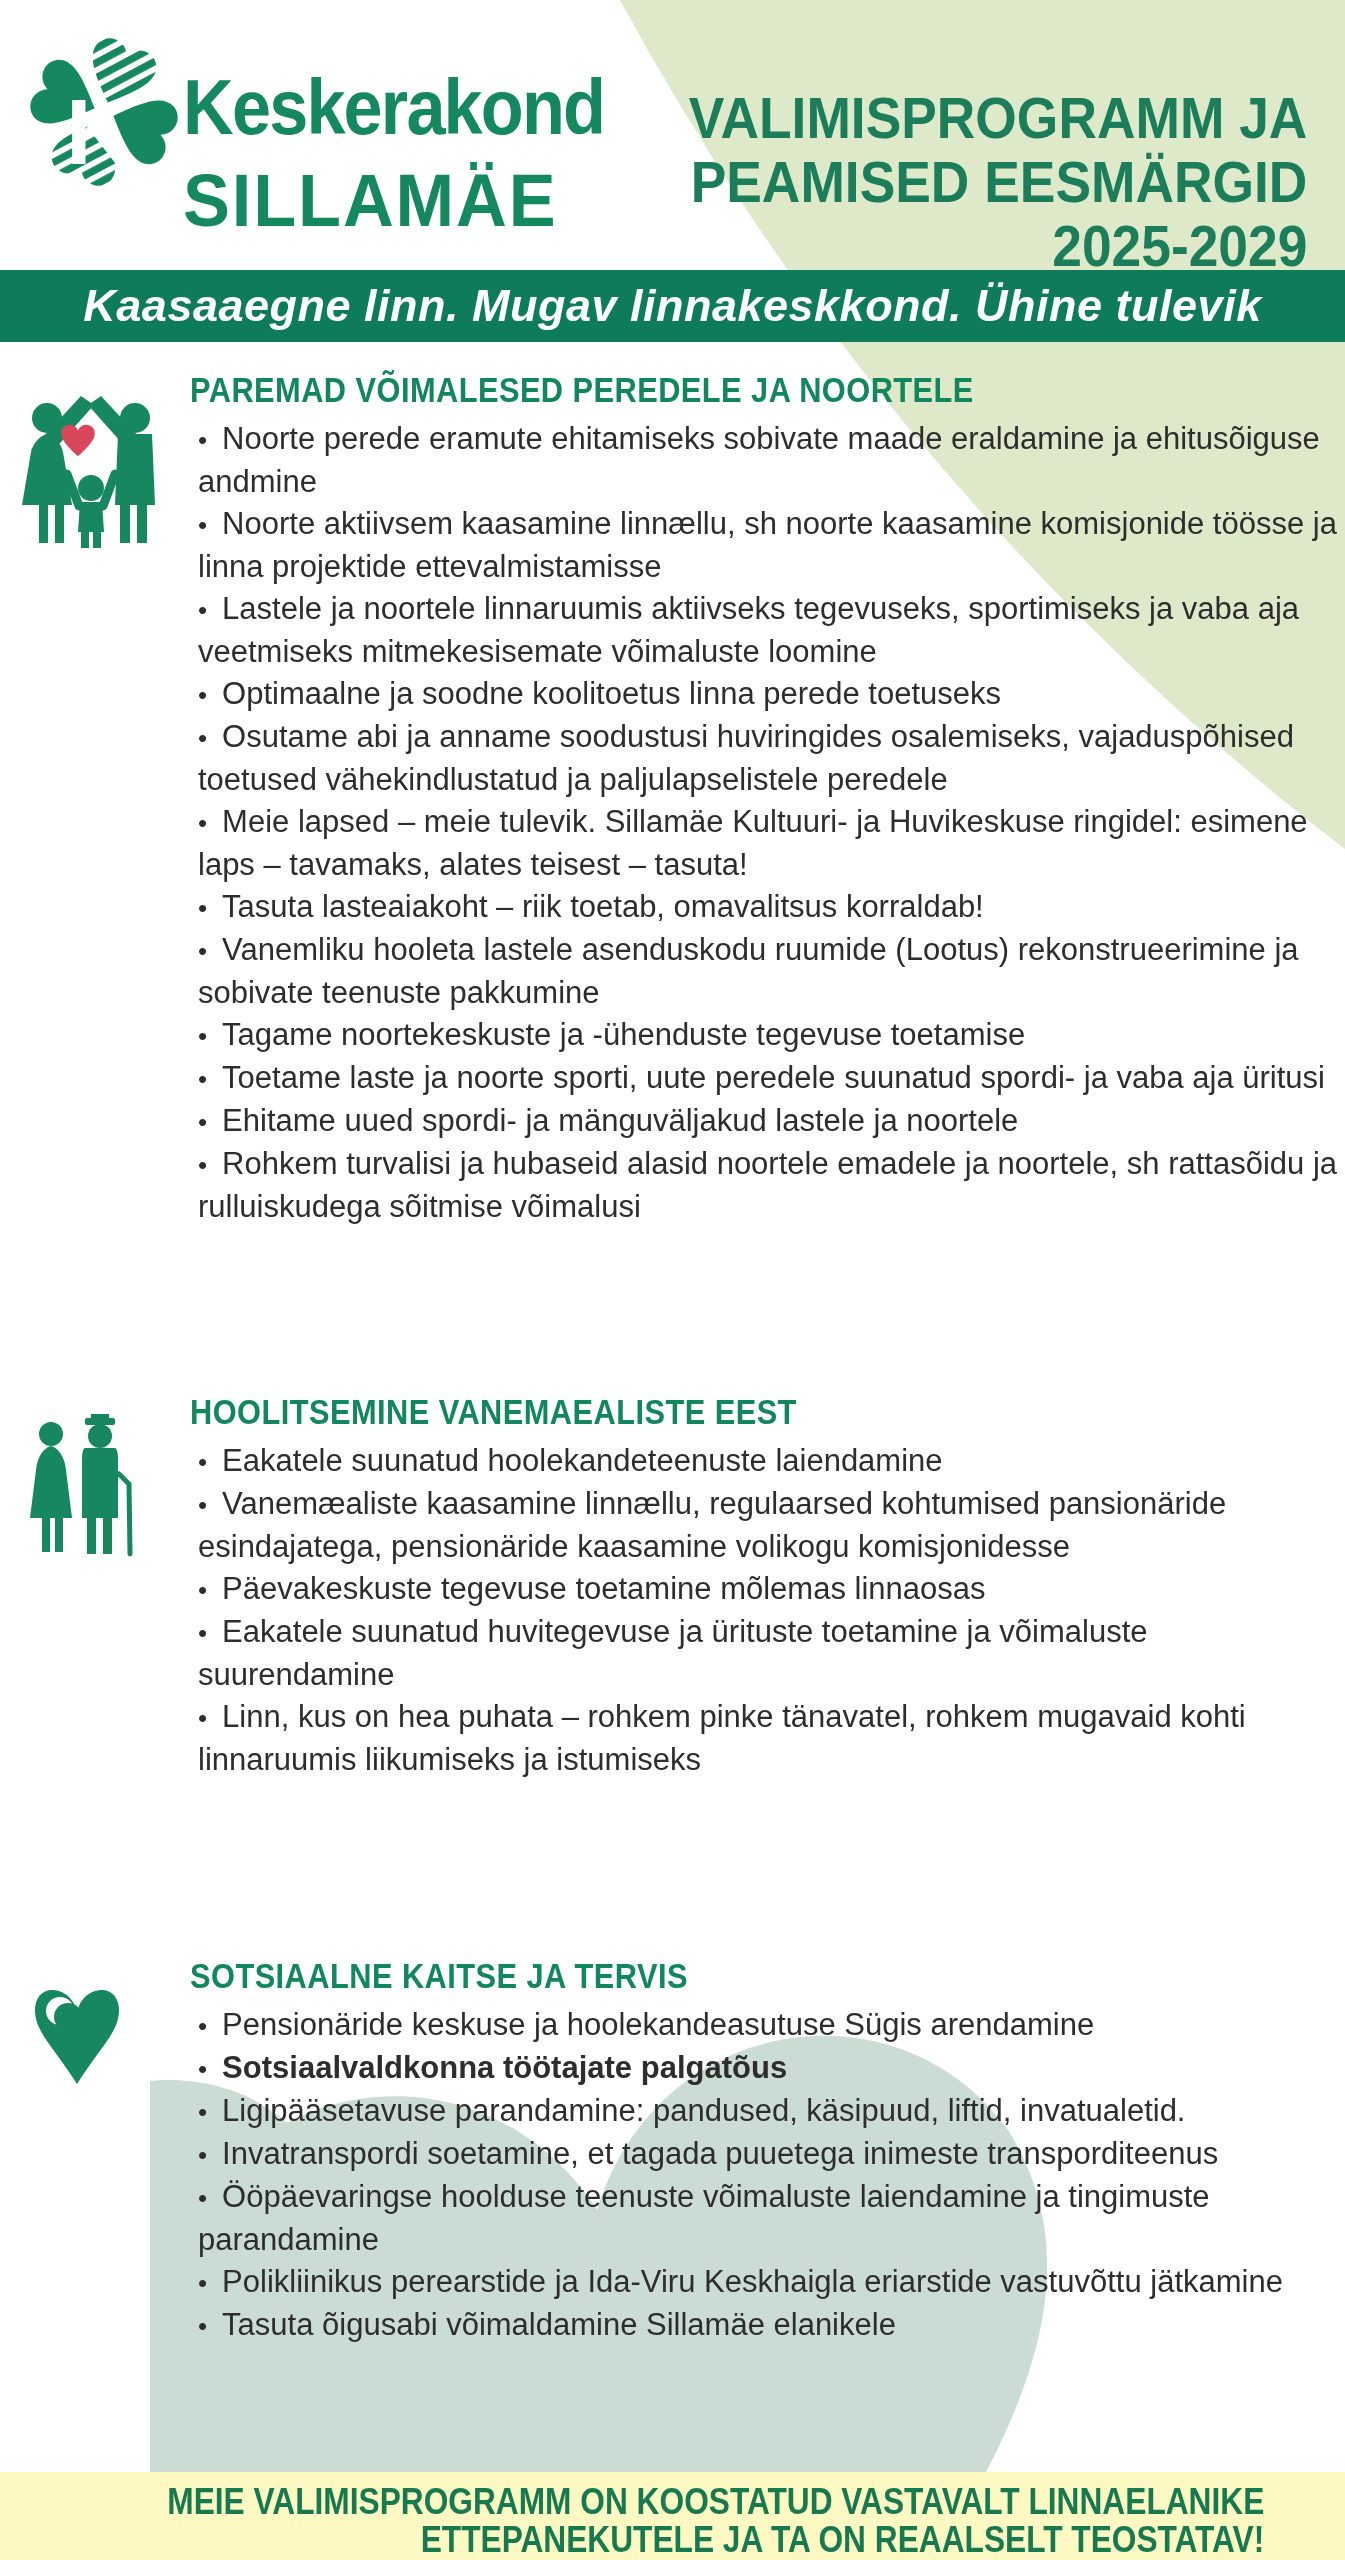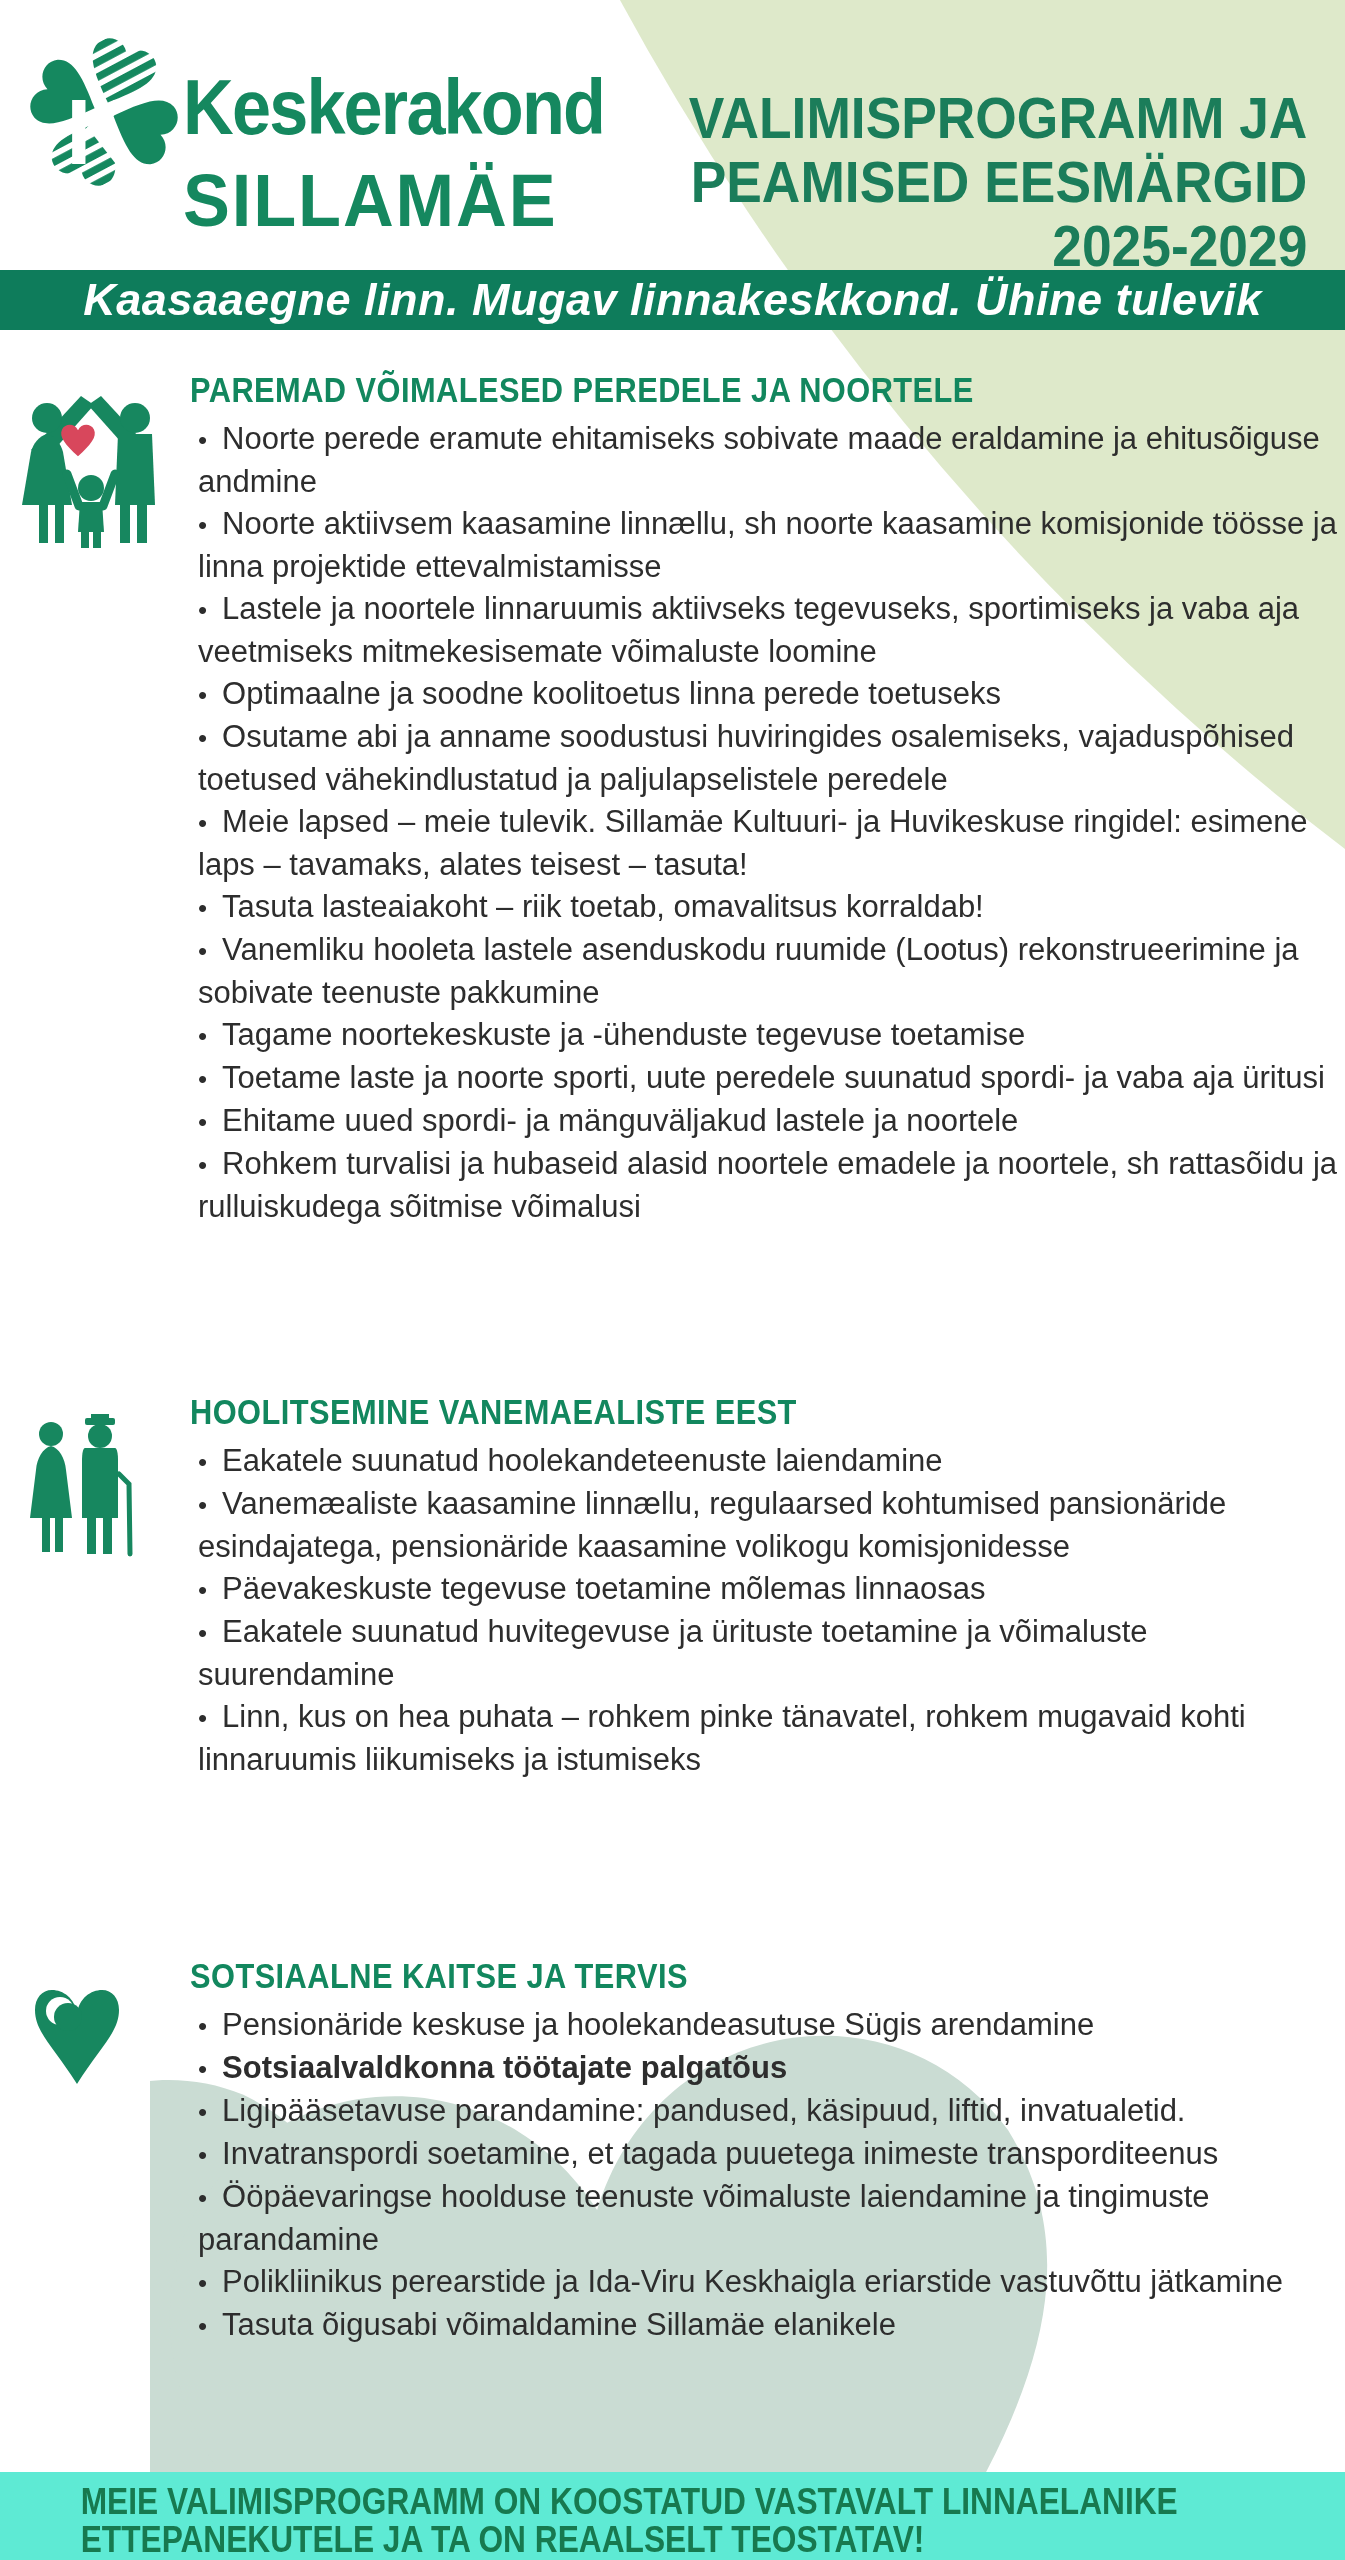--- a/index.html
+++ b/index.html
@@ -24,21 +24,21 @@
     position:absolute;left:183px;top:158px;z-index:2;color:#15885f;
     font-size:74px;font-weight:bold;letter-spacing:2px;
     transform:scaleX(.95);transform-origin:left top;white-space:nowrap;
   }
   .program-title{
     position:absolute;right:38px;top:86px;z-index:2;color:#1b7d5a;
     font-size:58px;font-weight:bold;line-height:64px;text-align:right;
     transform:scaleX(.92);transform-origin:right top;white-space:nowrap;
   }
   .banner{
-    position:absolute;left:0;top:270px;width:1345px;height:60px;background:#0e7c5b;
+    position:absolute;left:0;top:270px;width:1345px;height:72px;background:#0e7c5b;
     display:flex;align-items:center;justify-content:center;z-index:3;
   }
   .banner-text{
     color:#ffffff;font-style:italic;font-weight:bold;font-size:45px;
     letter-spacing:.5px;white-space:nowrap;
   }
   
   .section{position:absolute;left:0;width:1345px;z-index:2;}
   .sec-icon{position:absolute;}
   .sec-heading{
@@ -47,22 +47,22 @@
   }
   .bullets{
     position:absolute;left:190px;top:48px;width:1142px;
     font-size:31px;line-height:42px;color:#2d2d2d;margin-left:8px;
   }
   .bullet{margin:0;}
   .bullet .dot{margin-right:15px;font-size:26px;}
   .bullet.bold .btxt{font-weight:bold;}
   
   .footer{
-    position:absolute;left:0;top:2472px;width:1345px;height:88px;background:#5eead4;
-    z-index:3;text-align:left;box-sizing:border-box;padding-top:11px;
+    position:absolute;left:0;top:2472px;width:1345px;height:88px;background:#fef9c3;
+    z-index:3;text-align:right;box-sizing:border-box;padding-top:11px;
   }
   .footer-line{
     color:#17794f;font-size:36px;font-weight:bold;line-height:38px;
     transform:scaleX(.88);transform-origin:center top;white-space:nowrap;
   }
 </style>
 </head>
 <body>
 
 <div class="bg-circle"></div>

